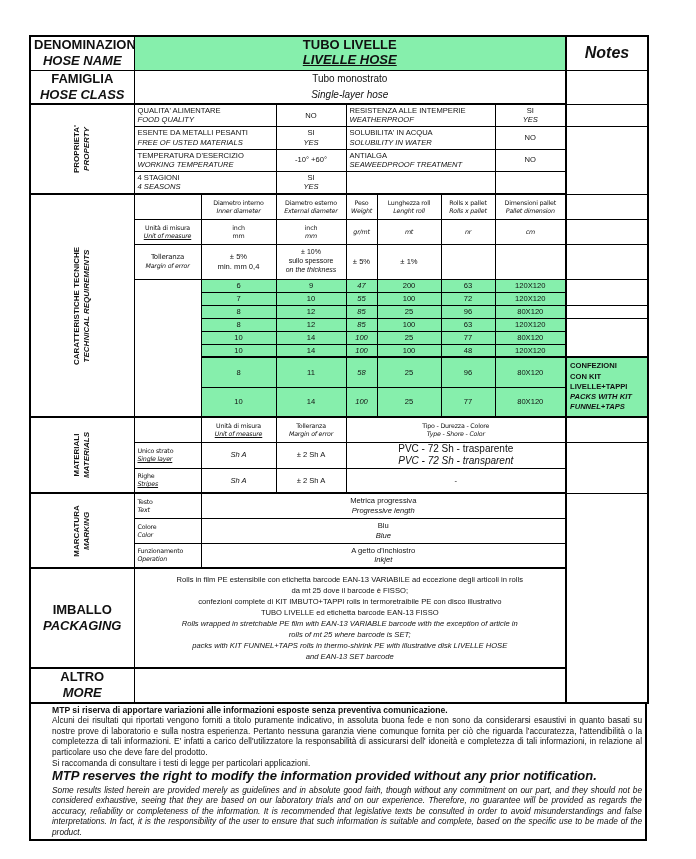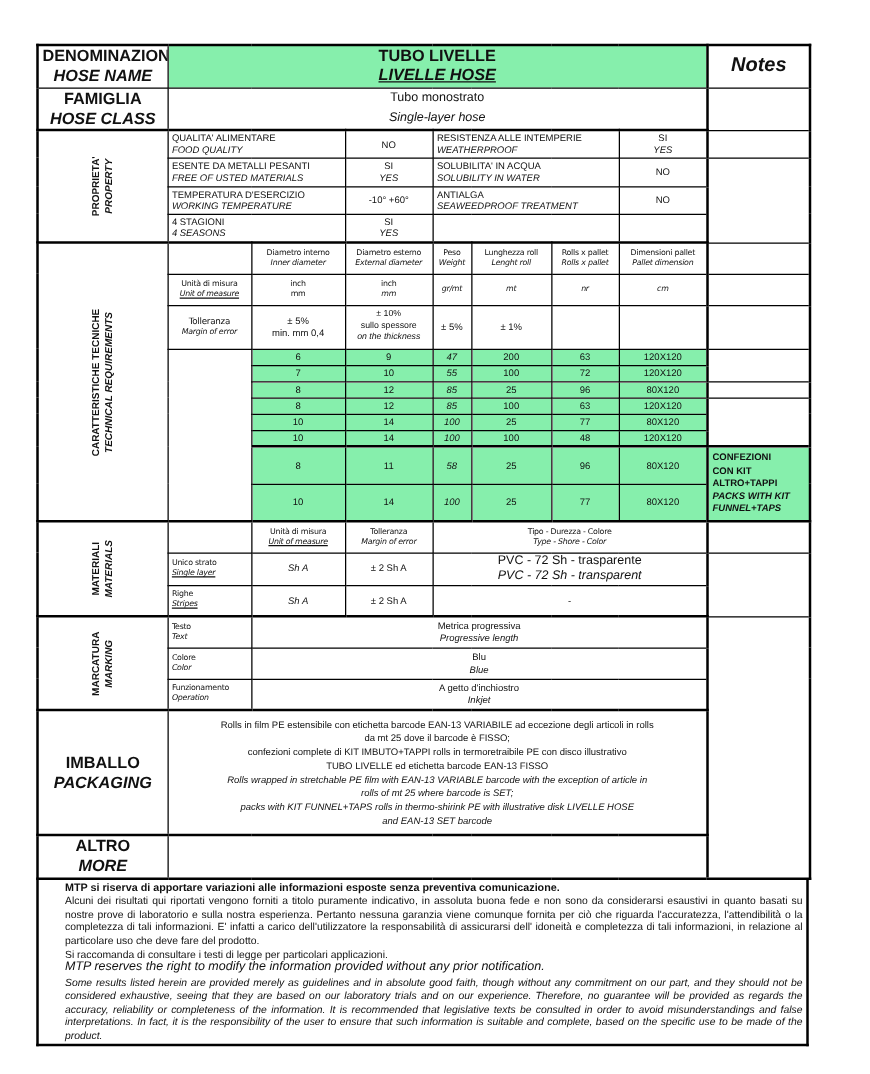--- a/index.html
+++ b/index.html
@@ -20,21 +20,21 @@
   .vert .rot{position:absolute;left:50%;top:50%;transform:translate(-50%,-50%) rotate(-90deg);white-space:nowrap;text-align:center;font-weight:bold;font-size:8px;line-height:1.2;}
   .cond{font-family:"DejaVu Sans",sans-serif;font-size:6.3px;letter-spacing:-0.2px;margin-left:36px;}
   .title1{font-size:13px;font-weight:bold;text-align:center;line-height:1.15;}
   .title2{font-size:13px;font-weight:bold;font-style:italic;text-align:center;text-decoration:underline;line-height:1.15;}
   .notes{font-size:16px;font-weight:bold;font-style:italic;text-align:center;vertical-align:top;padding-top:6px;}
   .sm{font-size:10px;}
   .kit{font-size:7.6px;font-weight:bold;text-align:left;background:#86efac;line-height:1.35;}
   .disc{border:2px solid #000;border-top:none;padding:1px 3px 2px 21px;font-size:8.3px;line-height:1.27;text-align:justify;}
   .disc p{margin:0;}
   .disc .hb{font-weight:bold;font-size:8.6px;}
-  .disc .hbi{font-weight:normal;font-style:italic;font-size:10px;}
+  .disc .hbi{font-weight:bold;font-style:italic;font-size:13px;}
   .disc .it{font-style:italic;}
 </style>
 </head>
 <body>
 
 <div class="sheet">
 <table>
   <colgroup>
     <col style="width:104px">
         <col style="width:67px">
@@ -268,21 +268,21 @@
   <tr style="height:30px">
     <td class="c gray">8</td>
     <td class="c gray">11</td>
     <td class="c gray i">58</td>
     <td class="c gray">25</td>
     <td class="c gray">96</td>
     <td class="c gray thick-r">80X120</td>
     <td rowspan="2" class="kit thick-r thick-b thick-t">
             <div>CONFEZIONI</div>
             <div>CON KIT</div>
-            <div>ALTRO+TAPPI</div>
+            <div>LIVELLE+TAPPI</div>
             <div class="i">PACKS WITH KIT</div>
             <div class="i">FUNNEL+TAPS</div>
           </td>
   </tr>
   <tr style="height:30px">
     <td class="c gray thick-b">10</td>
     <td class="c gray thick-b">14</td>
     <td class="c gray i thick-b">100</td>
     <td class="c gray thick-b">25</td>
     <td class="c gray thick-b">77</td>

